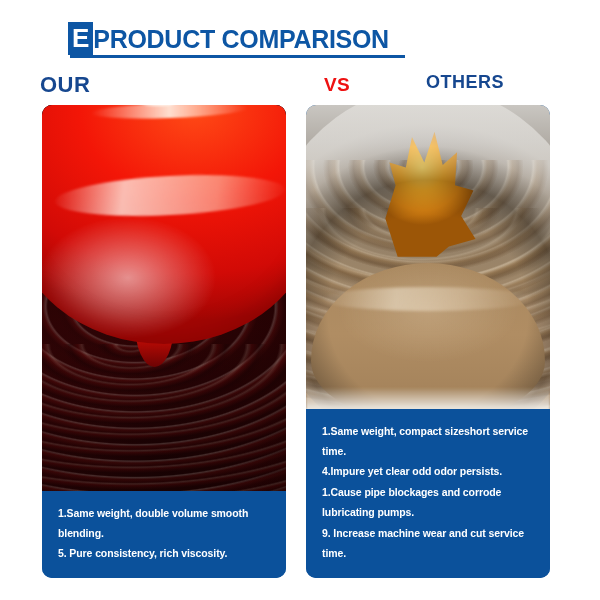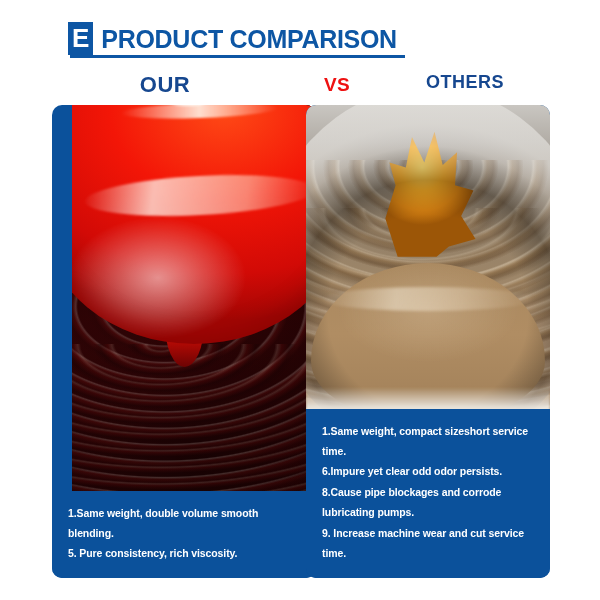--- a/index.html
+++ b/index.html
@@ -35,21 +35,20 @@
   }
   .title-text {
     color: #0d56a4;
     font-size: 25px;
     font-weight: bold;
     letter-spacing: -0.3px;
     line-height: 1;
     padding-bottom: 3px;
     white-space: nowrap;
     font-family: "Liberation Sans", sans-serif;
-    padding-left: 8px;
   }
   .title-underline {
     position: absolute;
     left: 70px;
     top: 55px;
     width: 335px;
     height: 3px;
     background: #0d56a4;
   }
 
@@ -59,21 +58,21 @@
     left: 40px;
     top: 72px;
     width: 520px;
     height: 30px;
   }
   .ch-our {
     position: absolute;
     left: 0px;
     top: 0px;
     width: 250px;
-    text-align: center;
+    text-align: left;
     color: #16478f;
     font-size: 22px;
     font-weight: bold;
     letter-spacing: 0.5px;
   }
   .ch-vs {
     position: absolute;
     left: 250px;
     top: 2px;
     width: 60px;
@@ -98,21 +97,21 @@
   
   .card {
     position: absolute;
     top: 105px;
     width: 244px;
     height: 473px;
     border-radius: 10px;
     overflow: hidden;
     background: #0b519b;
   }
-  .card-left  { left: 52px; padding-left: 20px; }
+  .card-left  { left: 42px; }
   .card-right { left: 306px; }
 
   .card-photo {
     position: relative;
     width: 100%;
     height: 315px;
     overflow: hidden;
   }
 
   
@@ -375,19 +374,19 @@
     <div class="others-pool"></div>
     <div class="others-gloss"></div>
     <div class="others-chunk-a"></div>
     <div class="others-chunk-b"></div>
     <div class="others-tub"></div>
     <div class="others-rim"></div>
   </div>
   <div class="card-text" style="height: 169.5px;">
     <p class="bullet">1.Same weight, compact sizeshort service</p>
     <p class="bullet">time.</p>
-    <p class="bullet">6.Impure yet clear odd odor persists.</p>
-    <p class="bullet">8.Cause pipe blockages and corrode</p>
+    <p class="bullet">4.Impure yet clear odd odor persists.</p>
+    <p class="bullet">1.Cause pipe blockages and corrode</p>
     <p class="bullet">lubricating pumps.</p>
     <p class="bullet">9. Increase machine wear and cut service</p>
     <p class="bullet">time.</p>
   </div>
 </div>
 
 </body></html>

